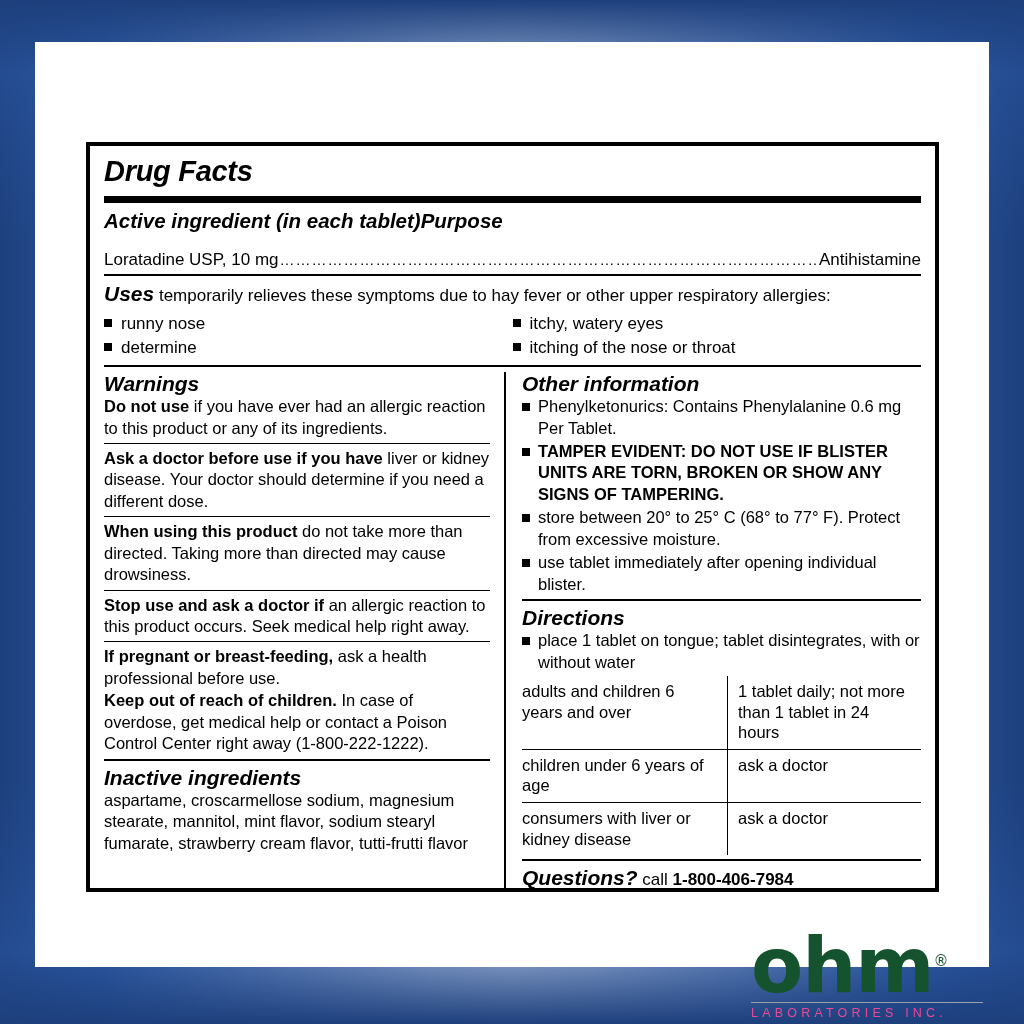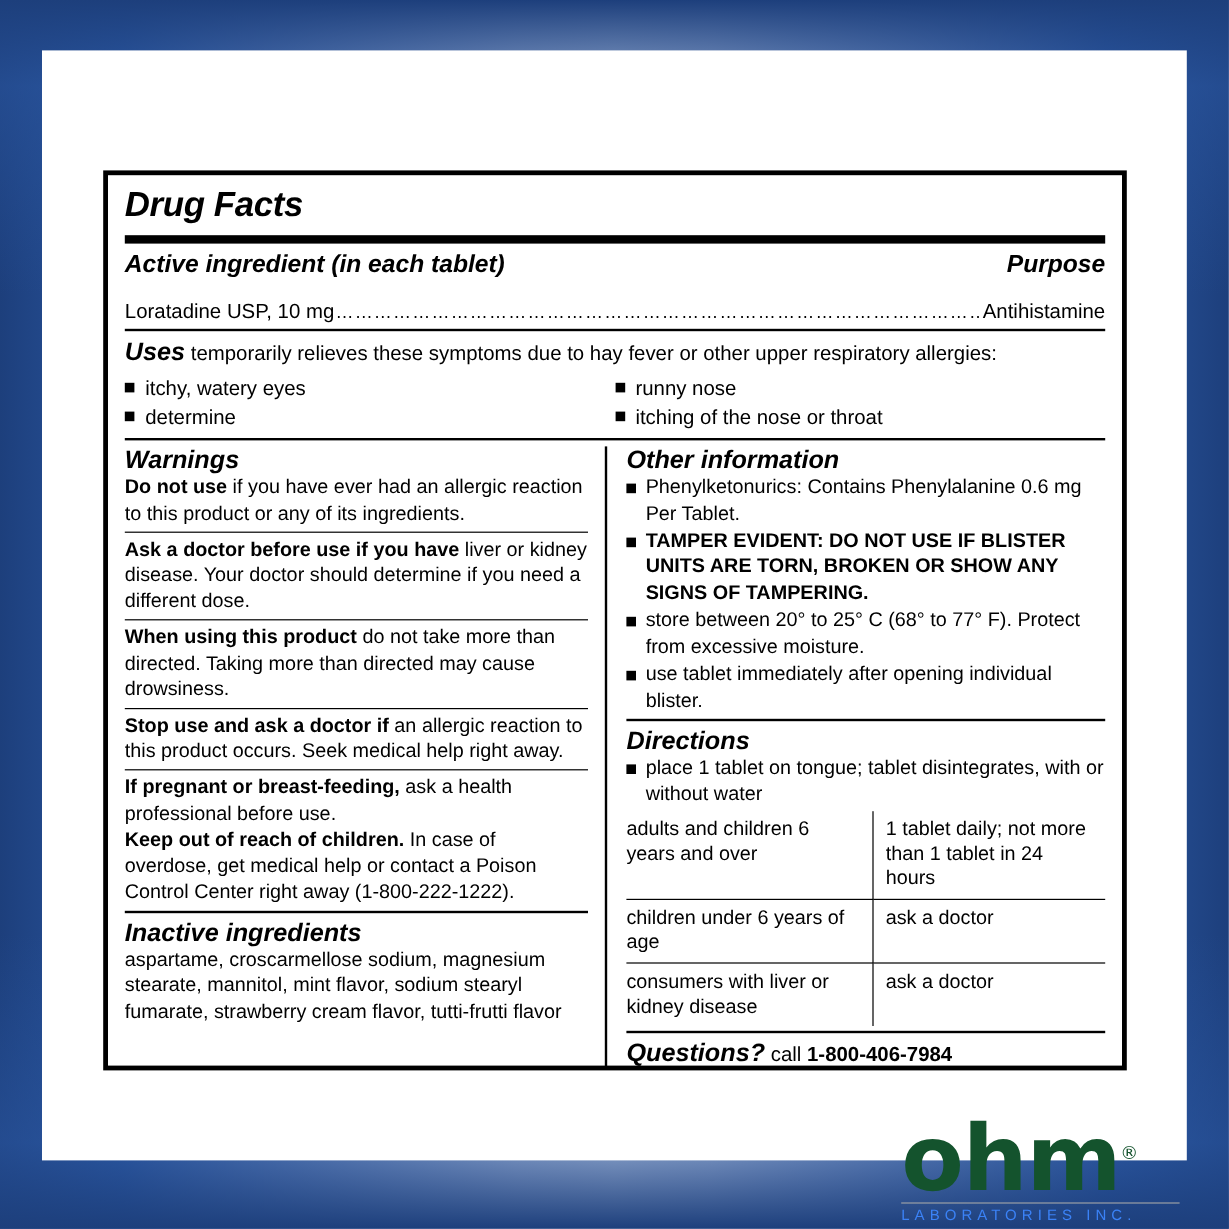--- a/index.html
+++ b/index.html
@@ -76,21 +76,20 @@
     font-size: 29px;
     line-height: 1.05;
     letter-spacing: -0.3px;
     padding-bottom: 4px;
   }
   .rule-med  { border-top: 2px solid #000; margin: 4px 0 5px 0; }
   .rule-thick{ border-top: 7px solid #000; margin: 6px 0 6px 0; }
 
   .active-row {
     display: flex;
-    justify-content: space-between;
     align-items: baseline;
     font-style: italic;
     font-weight: bold;
     font-size: 20.5px;
   }
   .active-line {
     font-style: normal;
     font-weight: normal;
     font-size: 17px;
     display: flex;
@@ -231,21 +230,21 @@
     line-height: 0.9;
     position: relative;
     display: inline-block;
   }
   #logo .reg {
     font-size: 15px;
     vertical-align: super;
     font-weight: normal;
   }
   #logo .labs {
-    color: #3b82f6;
+    color: #ec4899;
     font-size: 12.5px;
     letter-spacing: 4.2px;
     margin-top: 2px;
     font-family: "Liberation Sans", sans-serif;
   }
   #logo .logo-rule {
     border-top: 1px solid #9aa0a6;
     margin: 2px 0 3px 0;
     width: 232px;
   }
@@ -272,25 +271,25 @@
       </div>
 
       <div class="rule-med"></div>
 
       <div class="uses-row">
         <span class="uses-label">Uses</span>
         <span>temporarily relieves these symptoms due to hay fever or other upper respiratory allergies:</span>
         <div class="uses-list">
           <div class="u-item">
             <span class="sq"></span>
+            <span>runny nose</span>
+          </div>
+          <div class="u-item">
+            <span class="sq"></span>
             <span>itchy, watery eyes</span>
-          </div>
-          <div class="u-item">
-            <span class="sq"></span>
-            <span>runny nose</span>
           </div>
           <div class="u-item">
             <span class="sq"></span>
             <span>determine</span>
           </div>
           <div class="u-item">
             <span class="sq"></span>
             <span>itching of the nose or throat</span>
           </div>
         </div>

